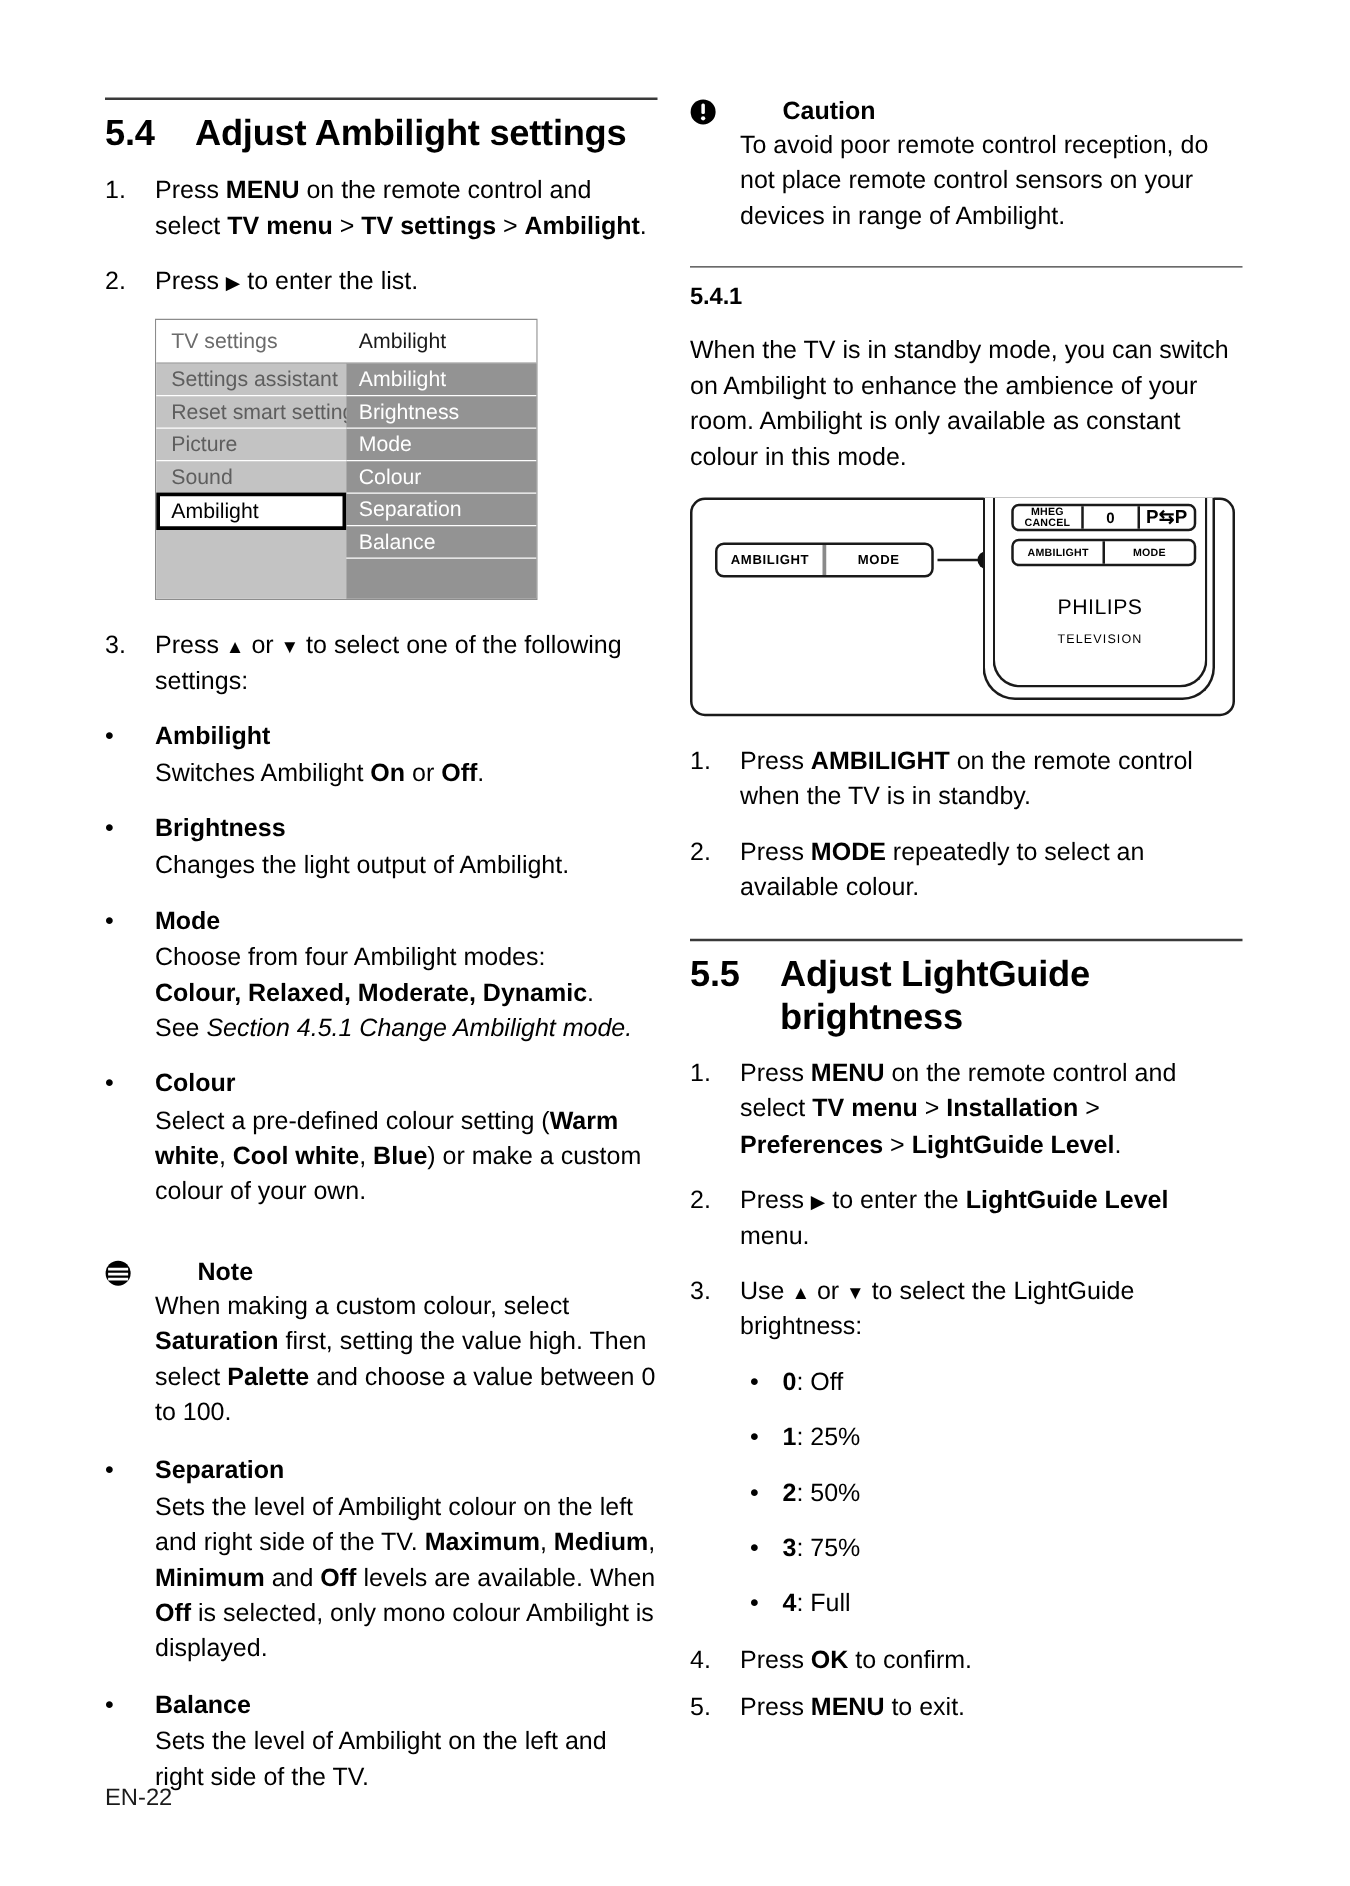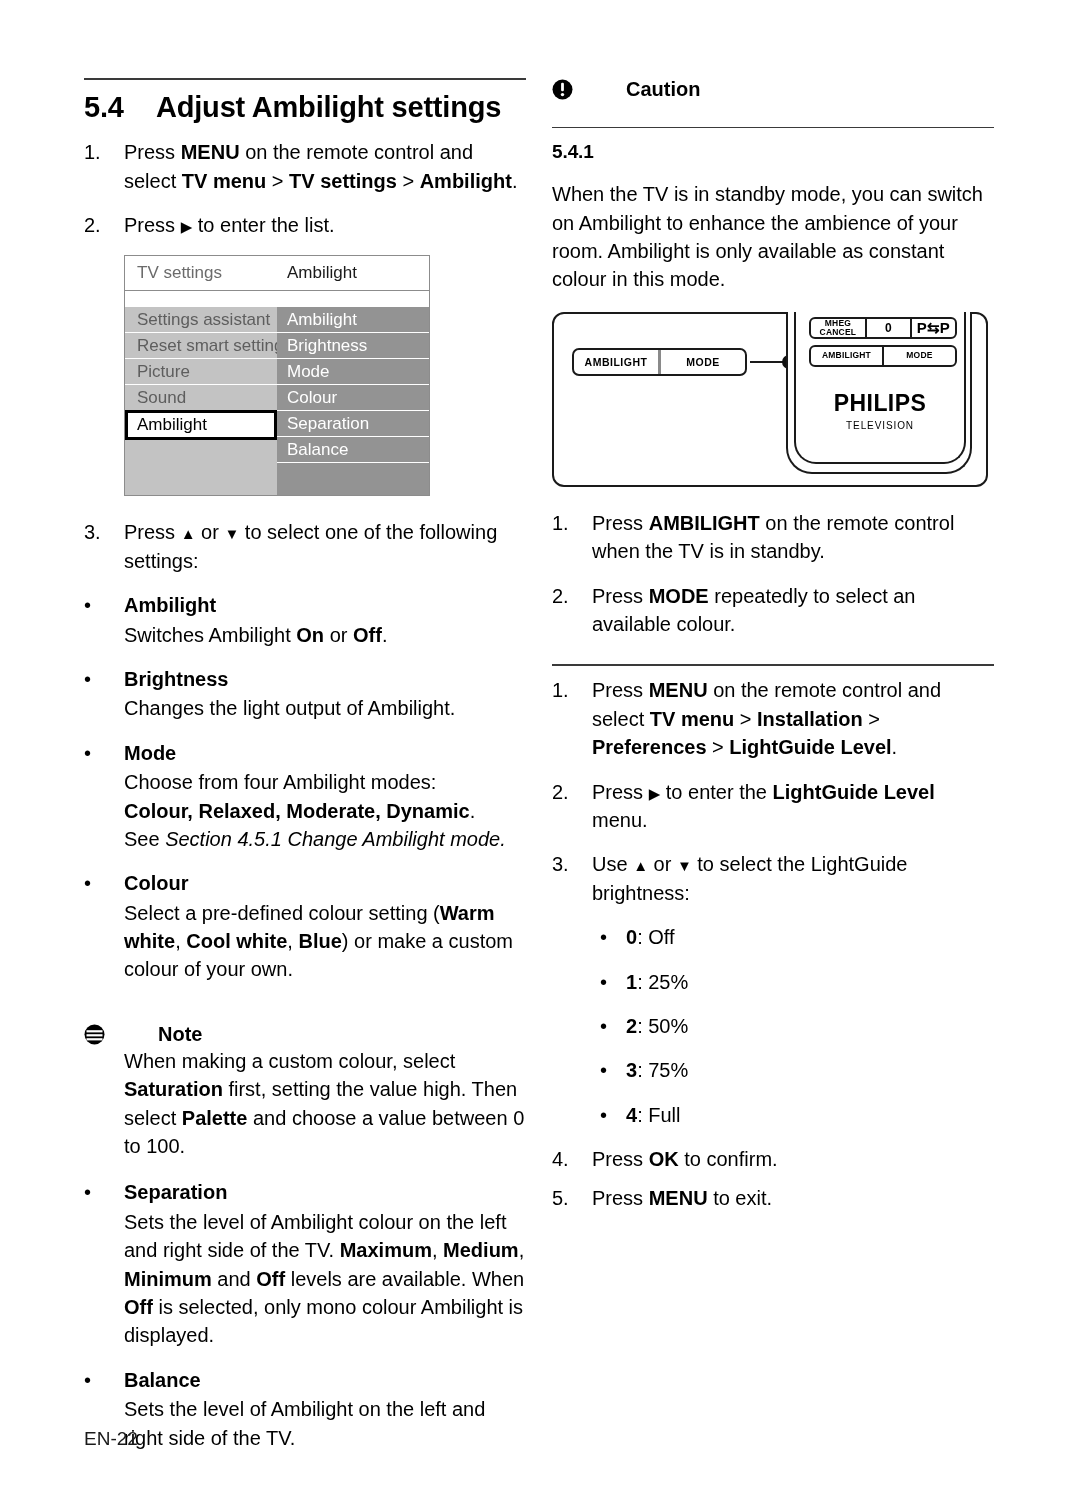--- a/index.html
+++ b/index.html
@@ -176,21 +176,21 @@
     font-size: 17px;
     color: #6b6b6b;
   }
   .menu-title-row .c2 {
     flex: 1;
     box-sizing: border-box;
     padding: 7px 0 7px 10px;
     font-size: 17px;
     color: #1a1a1a;
   }
-  .menu-grid { display: flex; margin-top: 16px; }
+  .menu-grid { display: flex; }
   .menu-col-left {
     width: 152px;
     flex: 0 0 152px;
     background: #c3c3c3;
   }
   .menu-col-right {
     flex: 1;
     background: #939393;
   }
   .m-row {
@@ -324,22 +324,22 @@
     border-right: 2px solid #1a1a1a;
     text-align: center;
   }
   .rc-key:last-child { border-right: none; }
   .rc-key.wide { flex: 1.25; }
   .philips-logo {
     position: absolute;
     left: 0; right: 0;
     top: 78px;
     text-align: center;
-    font-size: 23px;
-    font-weight: bold;
+    font-size: 17px;
+    font-weight: normal;
     letter-spacing: 0.4px;
   }
   .philips-sub {
     position: absolute;
     left: 0; right: 0;
     top: 108px;
     text-align: center;
     font-size: 10px;
     letter-spacing: 0.9px;
   }
@@ -487,20 +487,21 @@
       <div class="callout-head">
         <span class="glyph">
           <svg width="21" height="21" viewBox="0 0 21 21" aria-hidden="true">
             <circle cx="10.5" cy="10.5" r="10" fill="#000"></circle>
             <rect x="9.1" y="3.8" width="2.8" height="8.4" rx="1.2" fill="#fff"></rect>
             <circle cx="10.5" cy="15.6" r="1.7" fill="#fff"></circle>
           </svg>
         </span>
         <span>Caution</span>
       </div>
+      <div class="callout-body">To avoid poor remote control reception, do not place remote control sensors on your devices in range of Ambilight.</div>
     </div>
 
     <div class="rule-thin" style="margin-top:26px;"></div>
 
     <h2 class="subsec">
       <span class="num">5.4.1</span>
     </h2>
 
     <p class="body">When the TV is in standby mode, you can switch on Ambilight to enhance the ambience of your room. Ambilight is only available as constant colour in this mode.</p>
 
@@ -547,20 +548,24 @@
         <span class="content"><span>Press </span><b>AMBILIGHT</b><span> on the remote control when the TV is in standby.</span></span>
       </li>
       <li>
         <span class="marker">2.</span>
         <span class="content"><span>Press </span><b>MODE</b><span> repeatedly to select an available colour.</span></span>
       </li>
     </ol>
 
     <div class="rule" style="margin-top:26px;"></div>
 
+    <h1 class="sec">
+      <span class="num">5.5</span>
+      <span class="txt">Adjust LightGuide brightness</span>
+    </h1>
 
     <ol class="steps">
       <li>
         <span class="marker">1.</span>
         <span class="content"><span>Press </span><b>MENU</b><span> on the remote control and select </span><b>TV menu</b><span> &gt; </span><b>Installation</b><span> &gt; </span><b>Preferences</b><span> &gt; </span><b>LightGuide Level</b><span>.</span></span>
       </li>
       <li>
         <span class="marker">2.</span>
         <span class="content"><span>Press </span><span class="arrow">▶</span><span> to enter the </span><b>LightGuide Level</b><span> menu.</span></span>
       </li>

